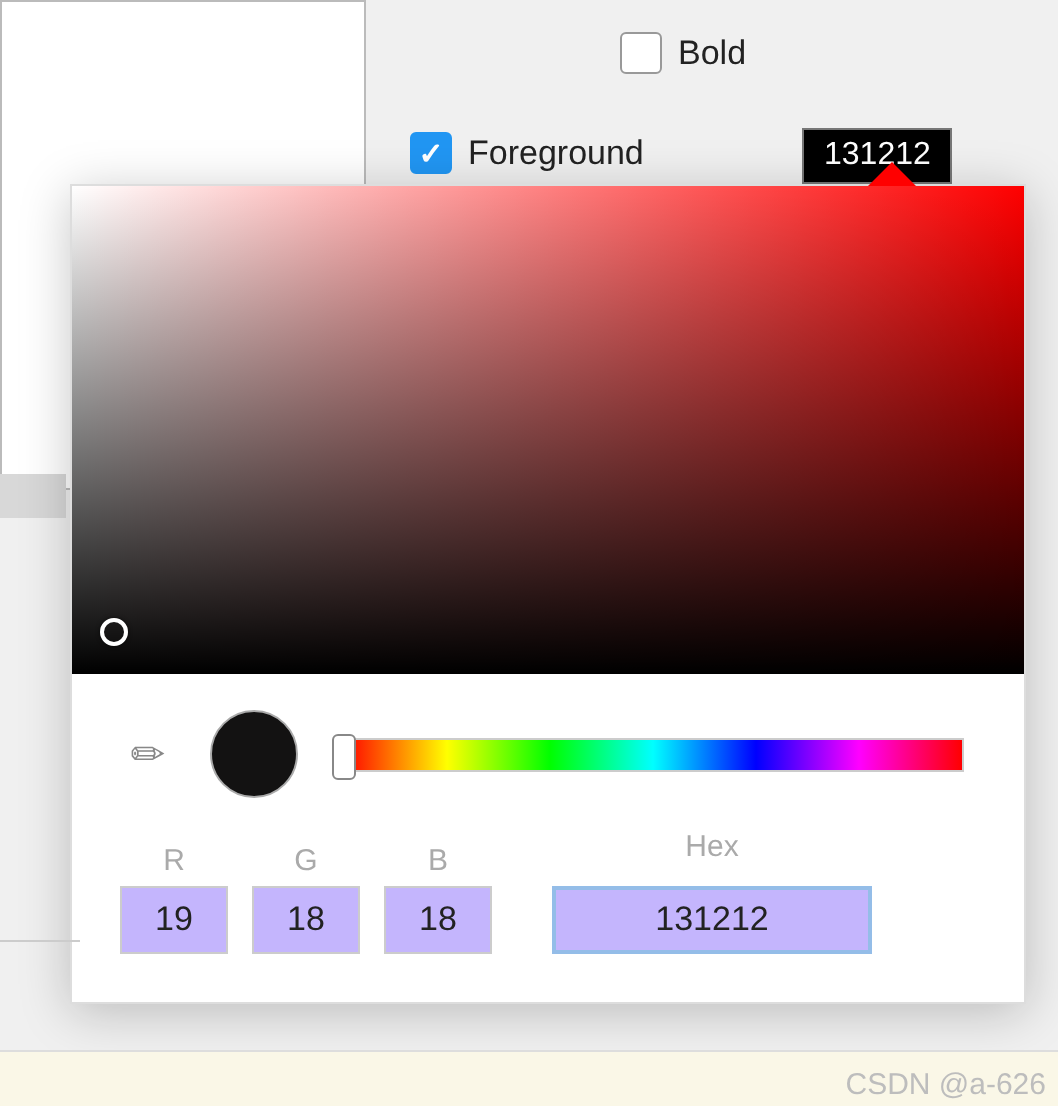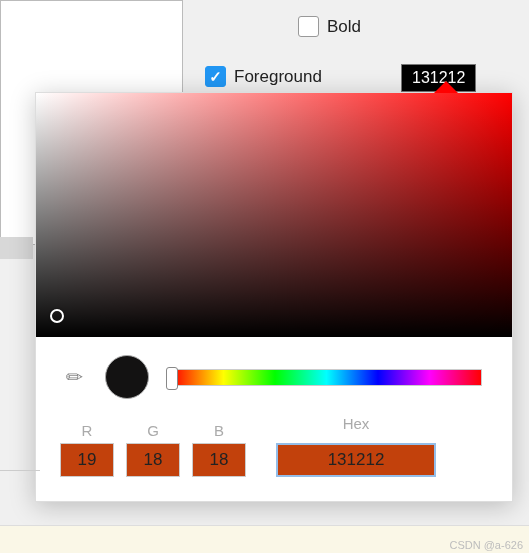--- a/index.html
+++ b/index.html
@@ -1,21 +1,21 @@
 <!DOCTYPE html>
 <html><head>
 <meta charset="utf-8">
 <style>
 * { box-sizing: border-box; margin: 0; padding: 0; font-family: -apple-system, BlinkMacSystemFont, "Segoe UI", Arial, sans-serif; }
 body { width: 529px; height: 553px; background: #f0f0f0; position: relative; overflow: hidden; }
 
 .preview-panel { position: absolute; left: 0; top: 0; width: 183px; height: 245px; background: #fff; border: 1px solid #bbb; }
 .selected-row { position: absolute; left: 0; top: 237px; width: 33px; height: 22px; background: #d8d8d8; }
 
-.options-row { position: absolute; left: 298px; top: 16px; display: flex; gap: 34px; align-items: flex-end; }
+.options-row { position: absolute; left: 310px; top: 16px; display: flex; gap: 34px; align-items: flex-end; }
 .check-item { display: flex; align-items: center; gap: 8px; font-size: 17px; color: #222; }
 .checkbox { width: 21px; height: 21px; border: 1px solid #999; border-radius: 3px; background: #fff; display: flex; align-items: center; justify-content: center; }
 .checkbox.checked { background: #2196f3; border-color: #2196f3; }
 .checkbox.checked::after { content: "✓"; color: #fff; font-size: 15px; font-weight: bold; }
 
 .fg-row { position: absolute; left: 205px; top: 66px; display: flex; align-items: flex-start; gap: 14px; }
 .hex-badge { position: absolute; left: 401px; top: 64px; background: #000; color: #fff; padding: 4px 10px; font-size: 16px; border: 1px solid #777; }
 
 .colorpicker { position: absolute; left: 35px; top: 92px; width: 478px; background: #fff; border: 1px solid #ddd; box-shadow: 0 4px 24px rgba(0,0,0,0.22); }
 .arrow { position: absolute; left: 396px; top: -12px; width: 0; height: 0; border-left: 14px solid transparent; border-right: 14px solid transparent; border-bottom: 14px solid #ff0000; }
@@ -25,28 +25,28 @@
 
 .mid-row { display: flex; align-items: center; gap: 22px; padding: 18px 30px 10px 30px; }
 .eyedropper { color: #888; font-size: 20px; transform: rotate(-45deg); }
 .swatch { width: 44px; height: 44px; border-radius: 50%; background: #131212; border: 1px solid #aaa; }
 .hue-track { flex: 1; height: 17px; border: 1px solid #ccc; background: linear-gradient(to right, #ff0000, #ffff00, #00ff00, #00ffff, #0000ff, #ff00ff, #ff0000); position: relative; }
 .hue-thumb { position: absolute; left: -6px; top: -3px; width: 12px; height: 23px; background: #fff; border: 1px solid #888; border-radius: 3px; }
 
 .inputs-row { display: flex; align-items: flex-end; padding: 6px 24px 24px 24px; gap: 12px; }
 .field-group { display: flex; flex-direction: column; align-items: center; gap: 4px; }
 .field-label { color: #aaa; font-size: 15px; }
-.field-input { width: 54px; height: 34px; border: 1px solid #ccc; text-align: center; font-size: 17px; color: #222; background: #c2410c; }
+.field-input { width: 54px; height: 34px; border: 1px solid #ccc; text-align: center; font-size: 17px; color: #222; background: #c4b5fd; }
 .field-group.hex { margin-left: 18px; gap: 11px; }
 .field-input.hex { width: 160px; border: 2px solid #94bde8; }
 
 .bottom-line { position: absolute; left: 0; top: 470px; width: 40px; height: 1px; background: #ccc; }
 .bottom-tint { position: absolute; left: 0; top: 525px; width: 529px; height: 32px; background: #faf7e7; border-top: 1px solid #ddd; }
 
-.watermark { position: absolute; right: 6px; bottom: 2px; font-size: 11px; color: #bdbdbd; }
+.watermark { position: absolute; right: 6px; bottom: 2px; font-size: 15px; color: #bdbdbd; }
 </style>
 </head>
 <body>
 
 <div class="preview-panel"></div>
 <div class="selected-row"></div>
 
 <div class="options-row">
   <label class="check-item">
     <span class="checkbox"></span>

